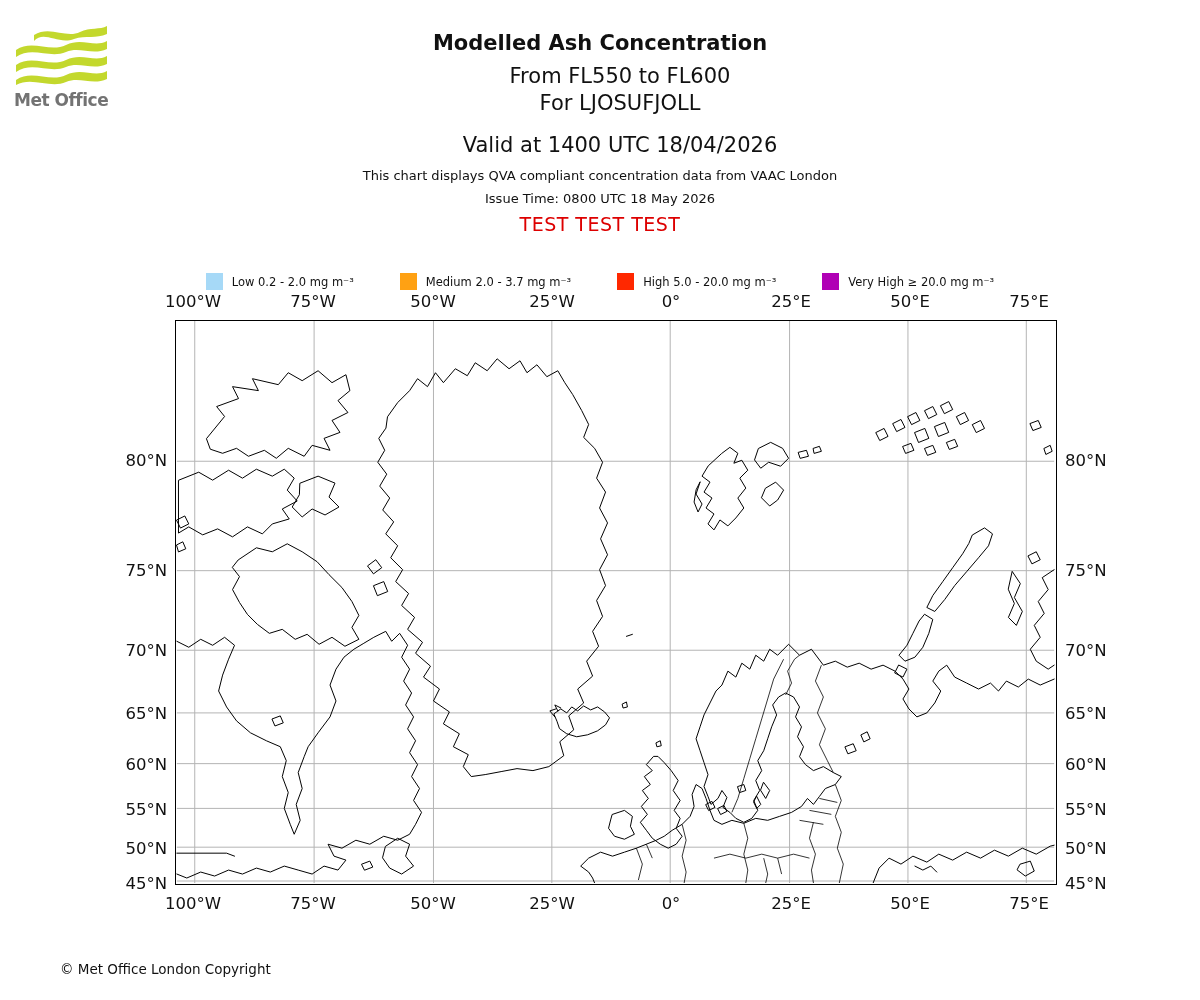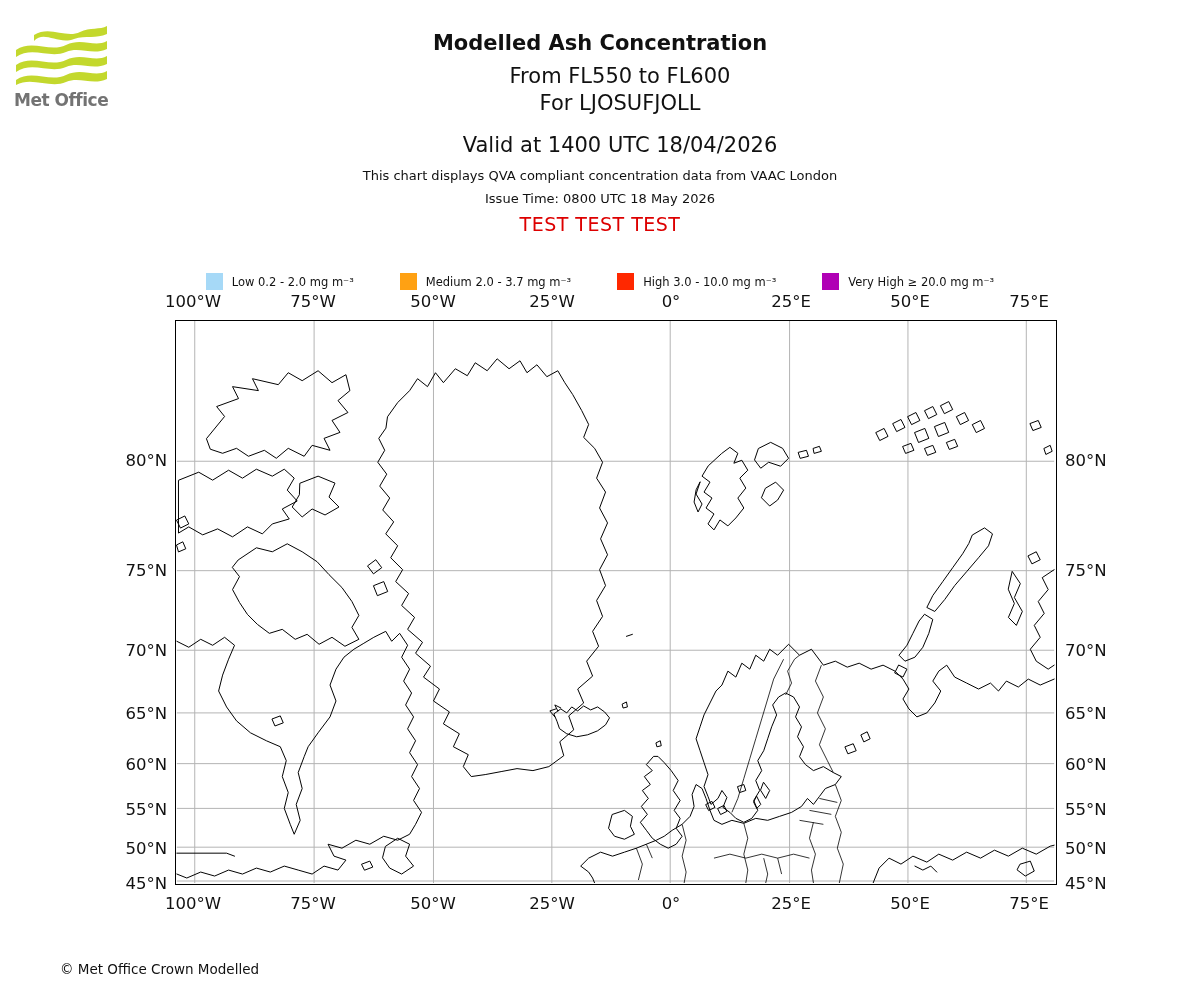--- a/index.html
+++ b/index.html
@@ -58,21 +58,21 @@
   <div class="legend-item">
     <span class="swatch" style="background: rgb(166, 217, 247);"></span>
     <span class="legend-label">Low 0.2 - 2.0 mg m⁻³</span>
   </div>
   <div class="legend-item">
     <span class="swatch" style="background: rgb(255, 161, 19);"></span>
     <span class="legend-label">Medium 2.0 - 3.7 mg m⁻³</span>
   </div>
   <div class="legend-item">
     <span class="swatch" style="background: rgb(255, 40, 0);"></span>
-    <span class="legend-label">High 3.0 - 10.0 mg m⁻³</span>
+    <span class="legend-label">High 5.0 - 20.0 mg m⁻³</span>
   </div>
   <div class="legend-item">
     <span class="swatch" style="background: rgb(176, 0, 181);"></span>
     <span class="legend-label">Very High ≥ 20.0 mg m⁻³</span>
   </div>
 </div>
 
 <div class="abs tick tick-top" style="left:148px;">100°W</div>
 <div class="abs tick tick-top" style="left:268px;">75°W</div>
 <div class="abs tick tick-top" style="left:388px;">50°W</div>
@@ -163,13 +163,13 @@
       <path d="M640,504 636,520 642,536 638,552 640,565"></path>
       <path d="M570,505 574,520 570,536 574,552 572,565"></path>
       <path d="M508,506 512,522 508,538 512,554 510,565"></path>
       <path d="M540,540 556,536 572,540 588,536 604,540 620,536 636,540"></path>
       <path d="M462,530 468,546 464,562"></path>
       <path d="M590,540 594,556 592,565 M604,540 608,556 M472,526 478,540"></path>
     </g>
   </svg>
 </div>
 
-<div class="abs copyright">© Met Office Crown Modelled</div>
+<div class="abs copyright">© Met Office London Copyright</div>
 
 </body></html>

